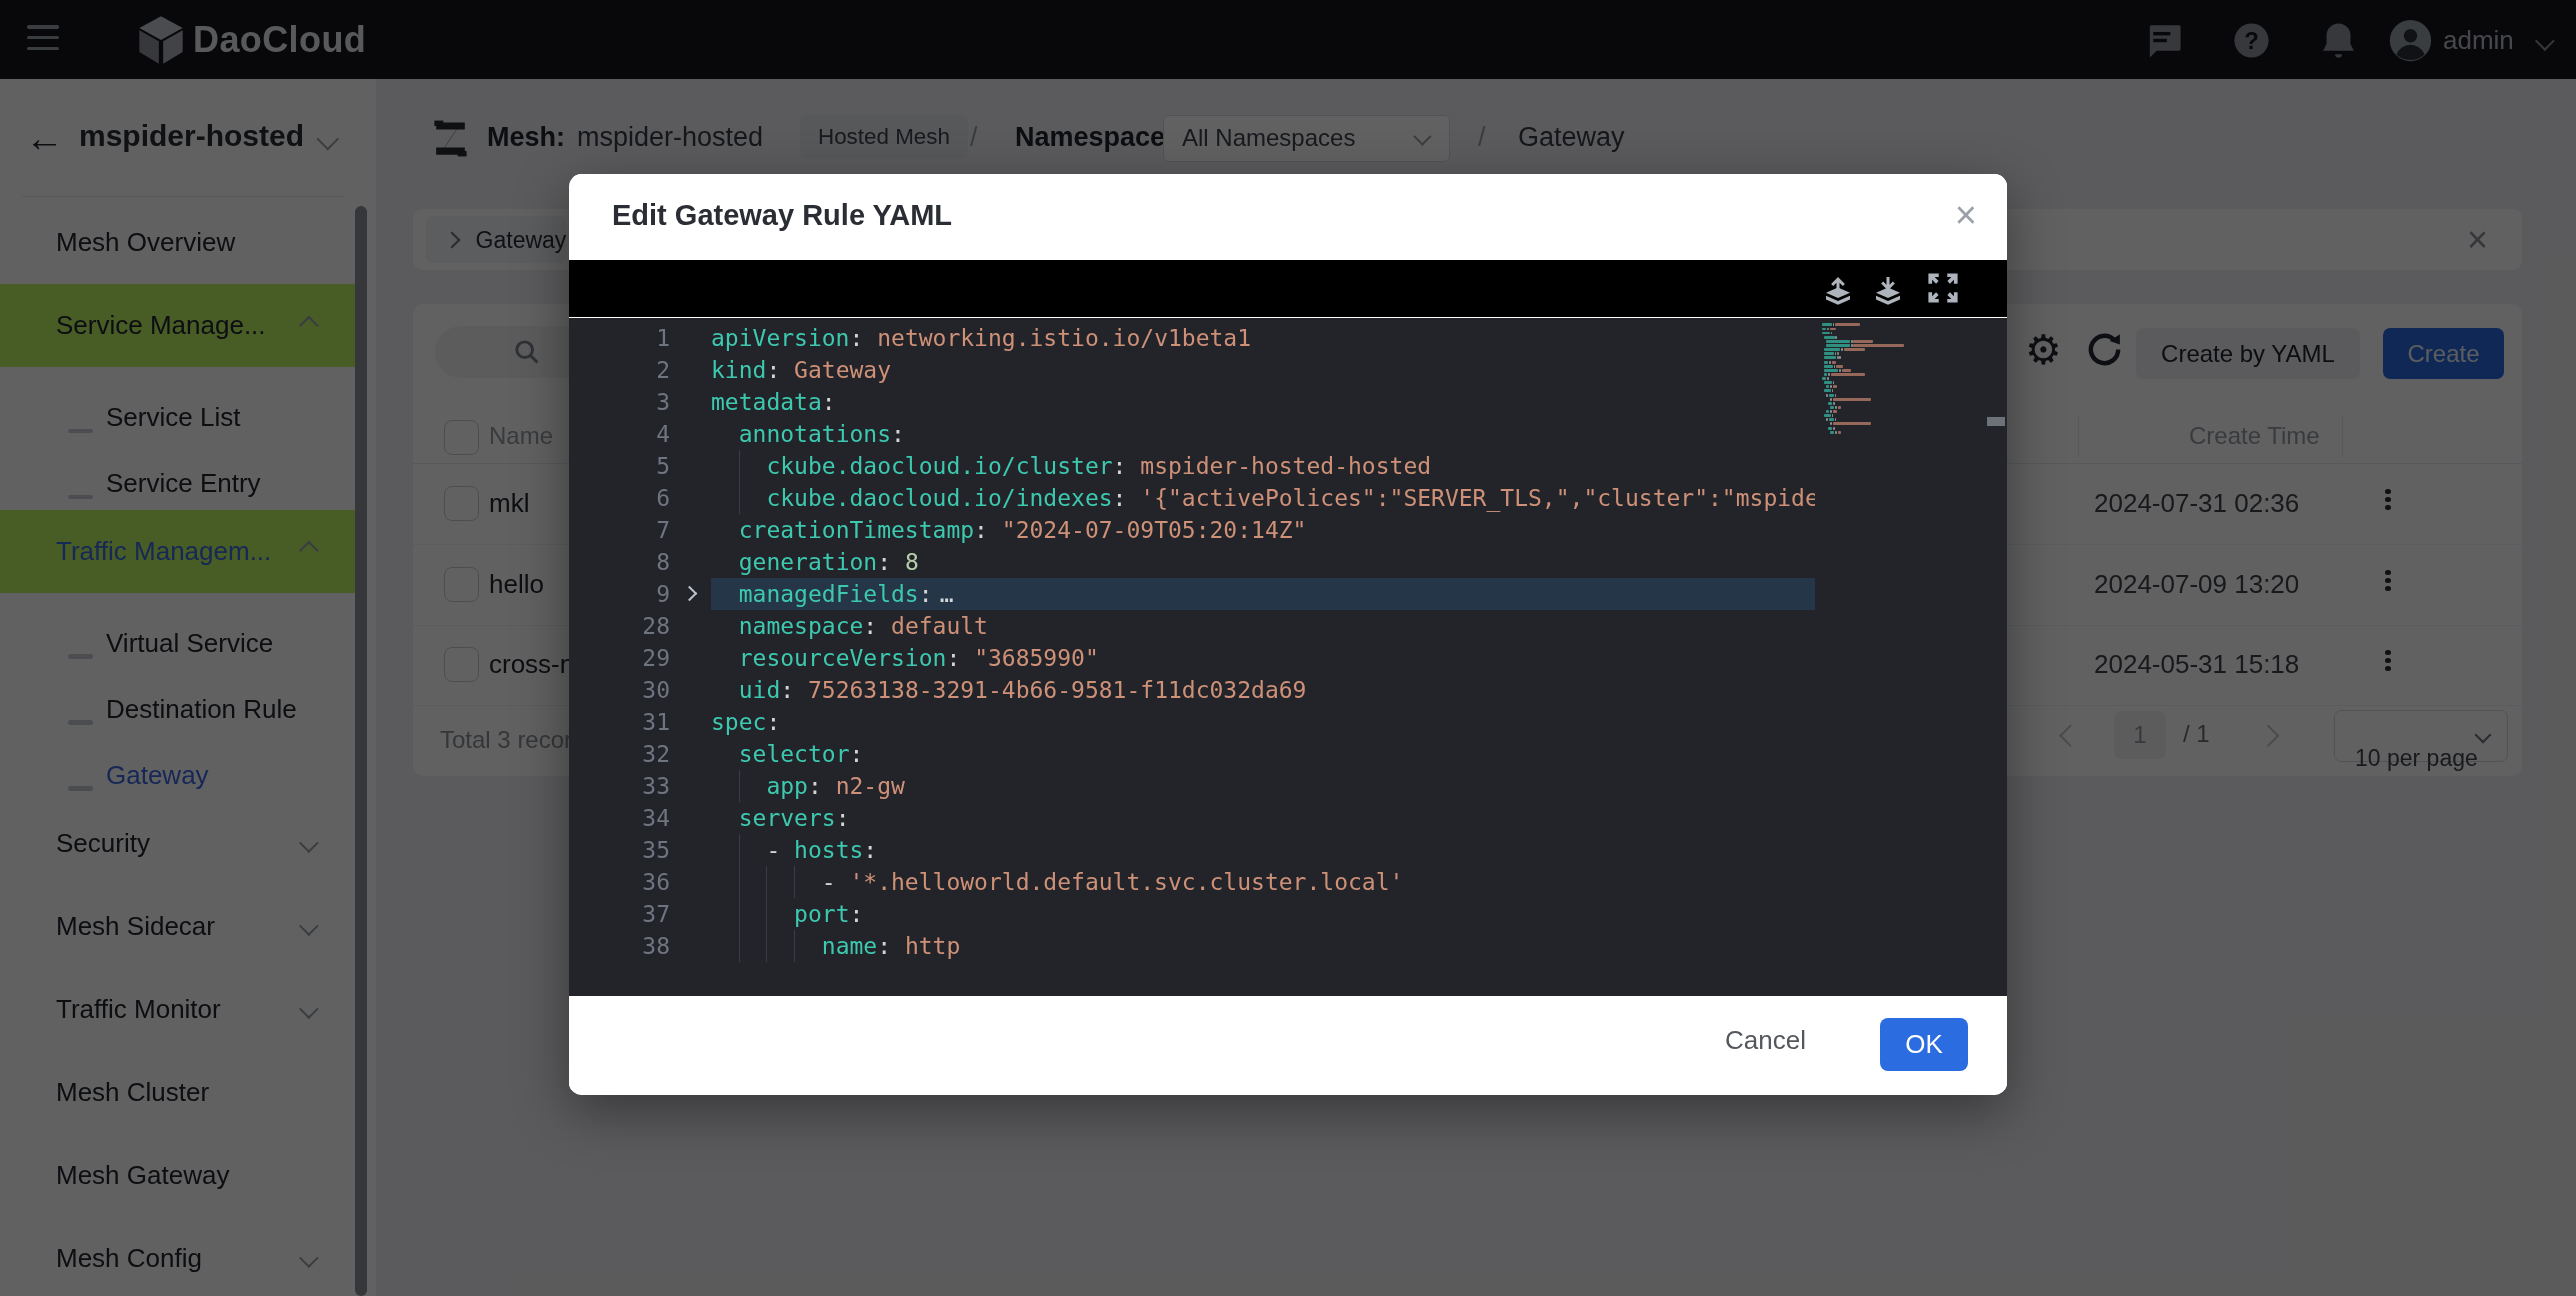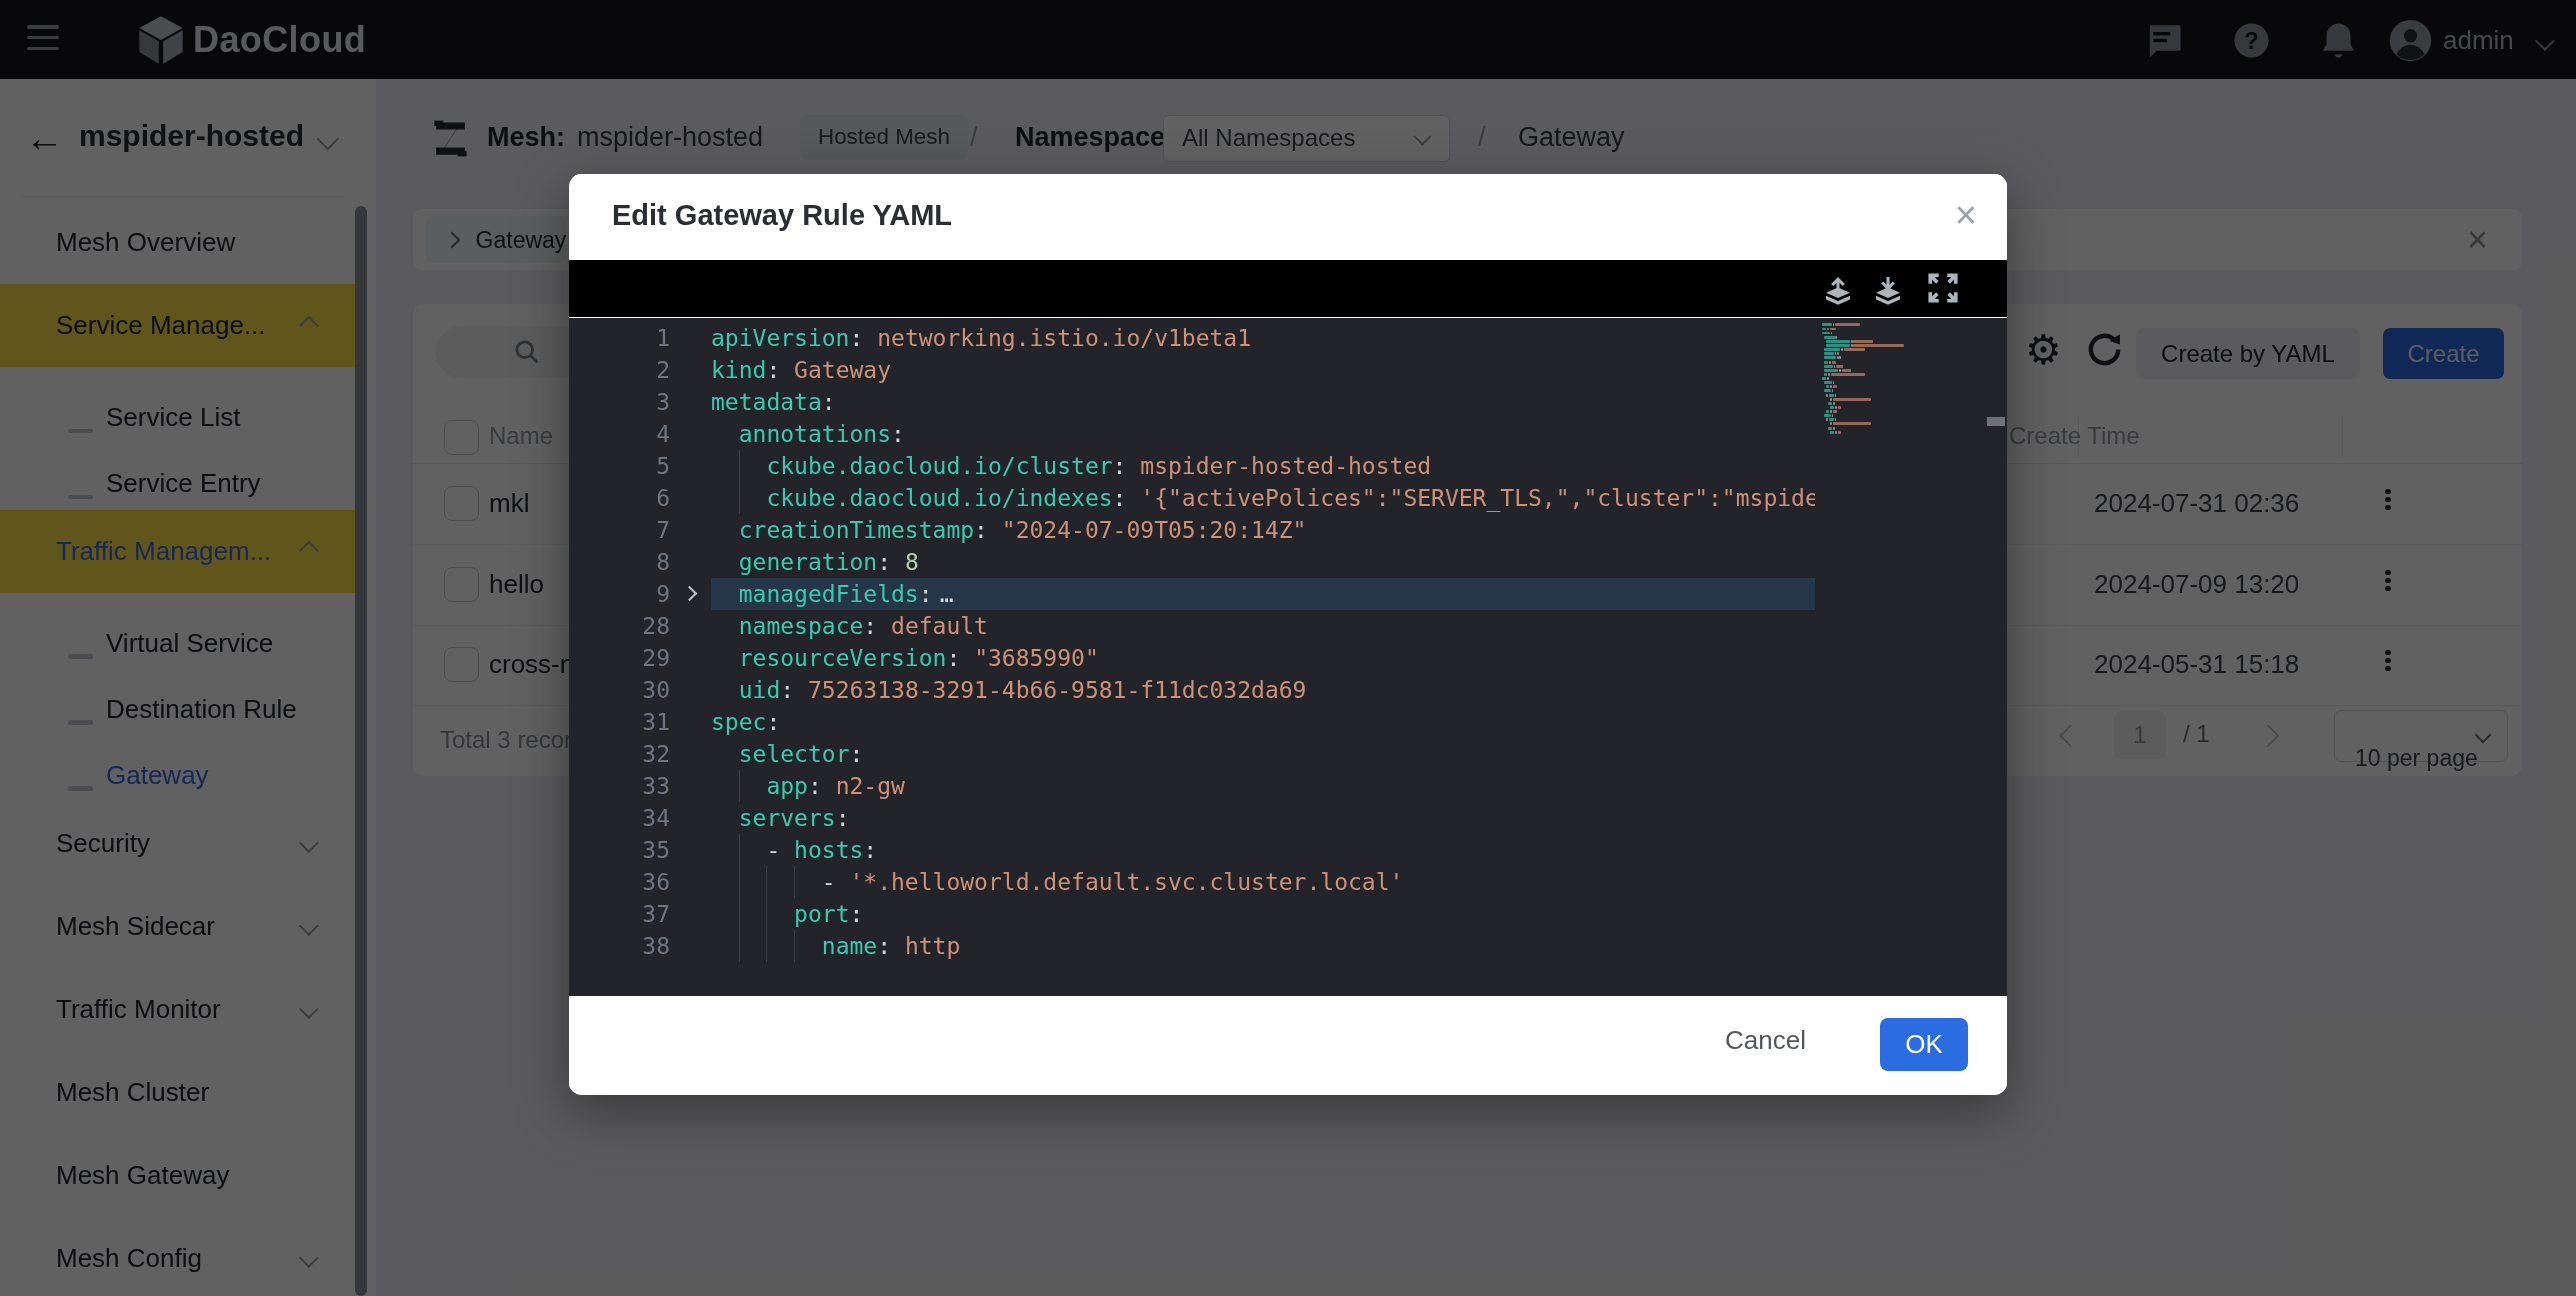--- a/index.html
+++ b/index.html
@@ -20,21 +20,21 @@
   
   .sidebar{position:absolute;left:0;top:79px;width:376px;height:1217px;background:#ffffff;z-index:1;}
   .mesh-head{position:absolute;left:0;top:27px;width:376px;height:66px;}
   .back-arrow{position:absolute;left:25px;top:14.4px;width:39px;height:36px;color:#23262e;font-size:39px;line-height:36px;font-weight:bold;cursor:pointer;}
   .mesh-name{position:absolute;left:79px;top:12.6px;font-size:30px;color:#2b2f38;font-weight:bold;}
   .mesh-chv{position:absolute;left:320px;top:25px;color:#9aa0a9;width:13.5px;height:13.5px;}
   .side-div{position:absolute;left:21.5px;top:117px;width:323px;height:0.9px;background:#e7e9ee;}
   .menu{position:absolute;left:0;top:122px;width:359px;}
   .m-item{position:relative;height:83px;display:flex;align-items:center;cursor:pointer;}
   .m-item .lbl{margin-left:56px;font-size:26px;color:#23262e;}
-  .m-item.grp{background:#fde047;}
+  .m-item.grp{background:#bef264;}
   .m-item.active .lbl{color:#3c6ae0;}
   .m-item .g-chv{position:absolute;right:43px;width:11.7px;height:11.7px;color:#9aa0a9;}
   .m-sub{margin-bottom:10.8px;}
   .s-item{position:relative;height:66px;display:flex;align-items:flex-end;cursor:pointer;}
   .s-item .dash{position:absolute;left:68px;width:25px;height:4.5px;border-radius:2.7px;background:#c6cad1;}
   .s-item .lbl{margin-left:106px;font-size:26px;color:#23262e;}
   .s-item.active .lbl{color:#3c6ae0;}
   .side-scroll{position:absolute;left:355px;top:127px;width:11.7px;height:1090px;border-radius:6.3px;background:#8d9198;}
 
   
@@ -274,21 +274,21 @@
             <polygon points="21,3 21,9 15,7" fill="currentColor" stroke="none"></polygon>
           </svg>
       </span>
       <div class="btn-yaml">Create by YAML</div>
       <div class="btn-create">Create</div>
 
       <div class="thead">
         <span class="cbox"></span>
         <span class="th" style="left:76px">Name</span>
         <span class="col-line" style="left:1665px"></span>
-        <span class="th" style="left:1596px">Create Time</span>
+        <span class="th" style="left:1776px">Create Time</span>
         <span class="col-line" style="left:1929px"></span>
       </div>
       <div id="tbody">
           <div class="trow" style="top: 159px;">
             <span class="cbox"></span>
             <span class="td-name">mkl</span>
             <span class="td-time">2024-07-31 02:36</span>
             <span class="kebab">
               <i></i>
               <i></i>

